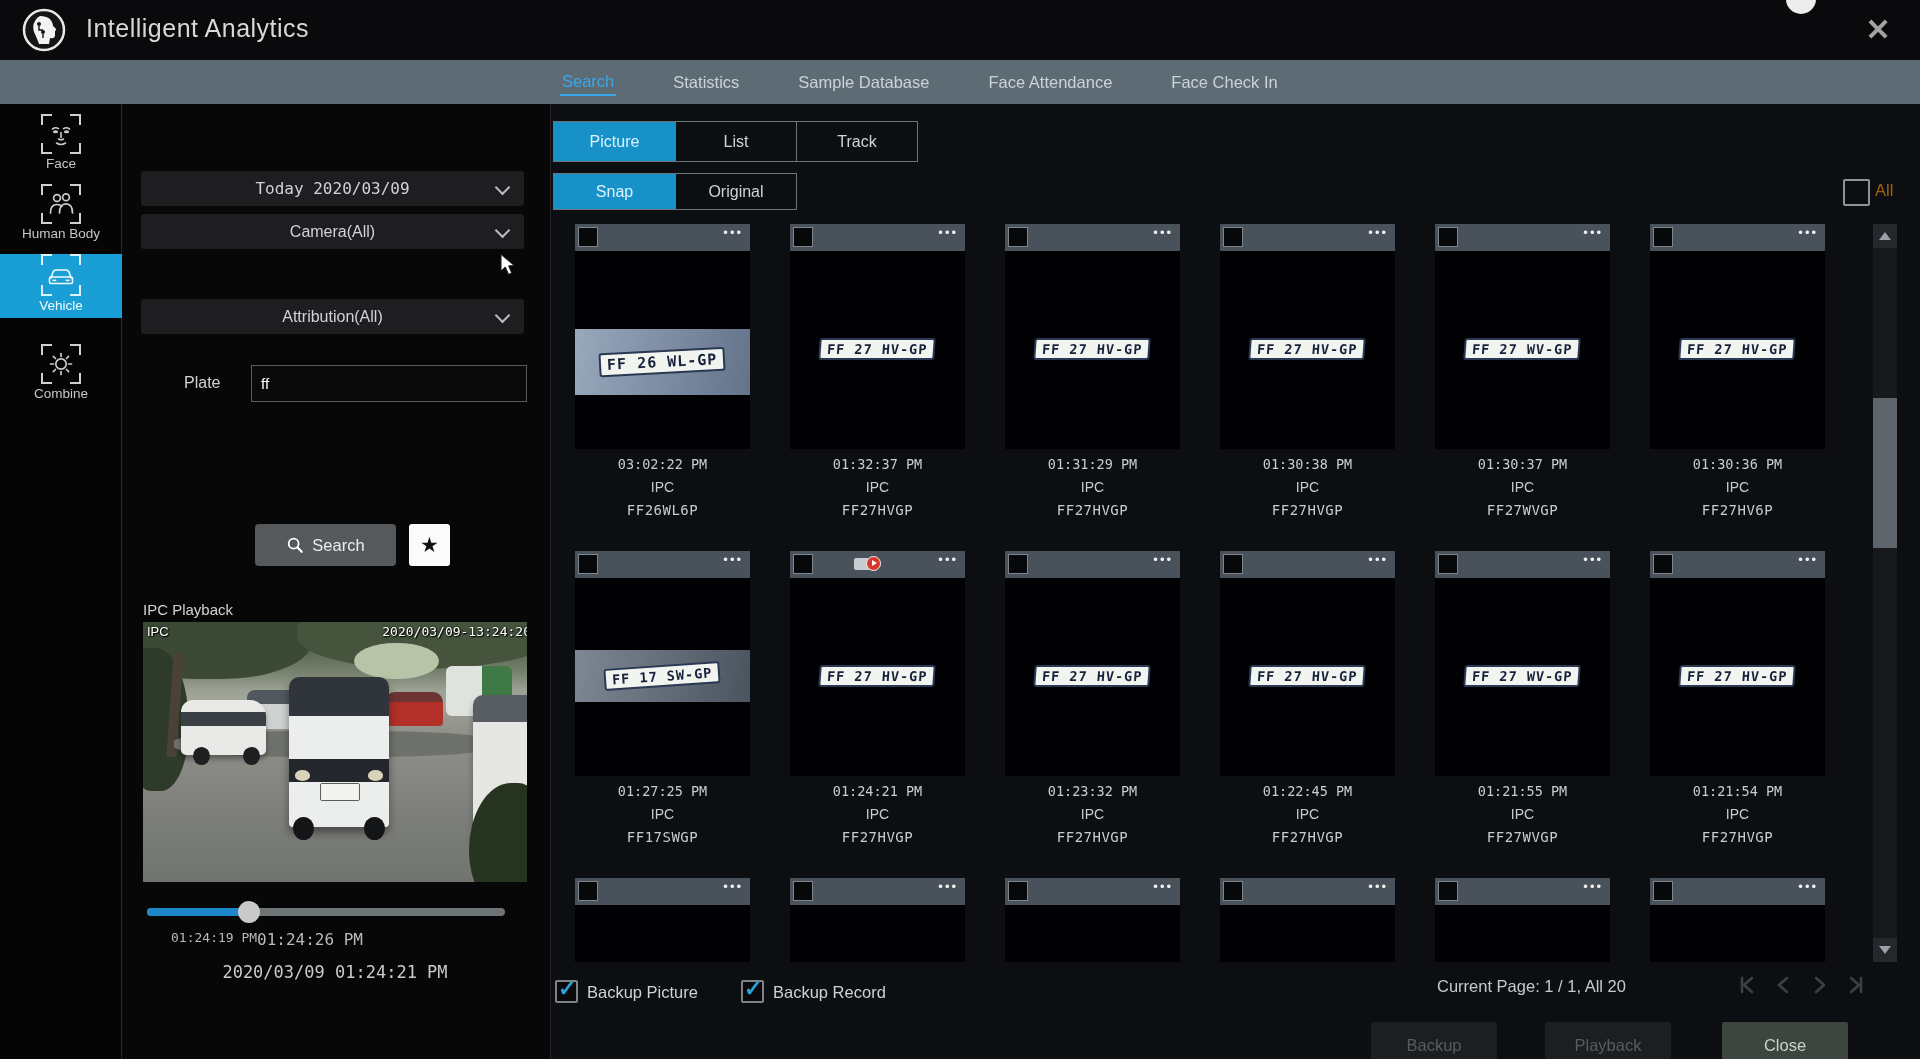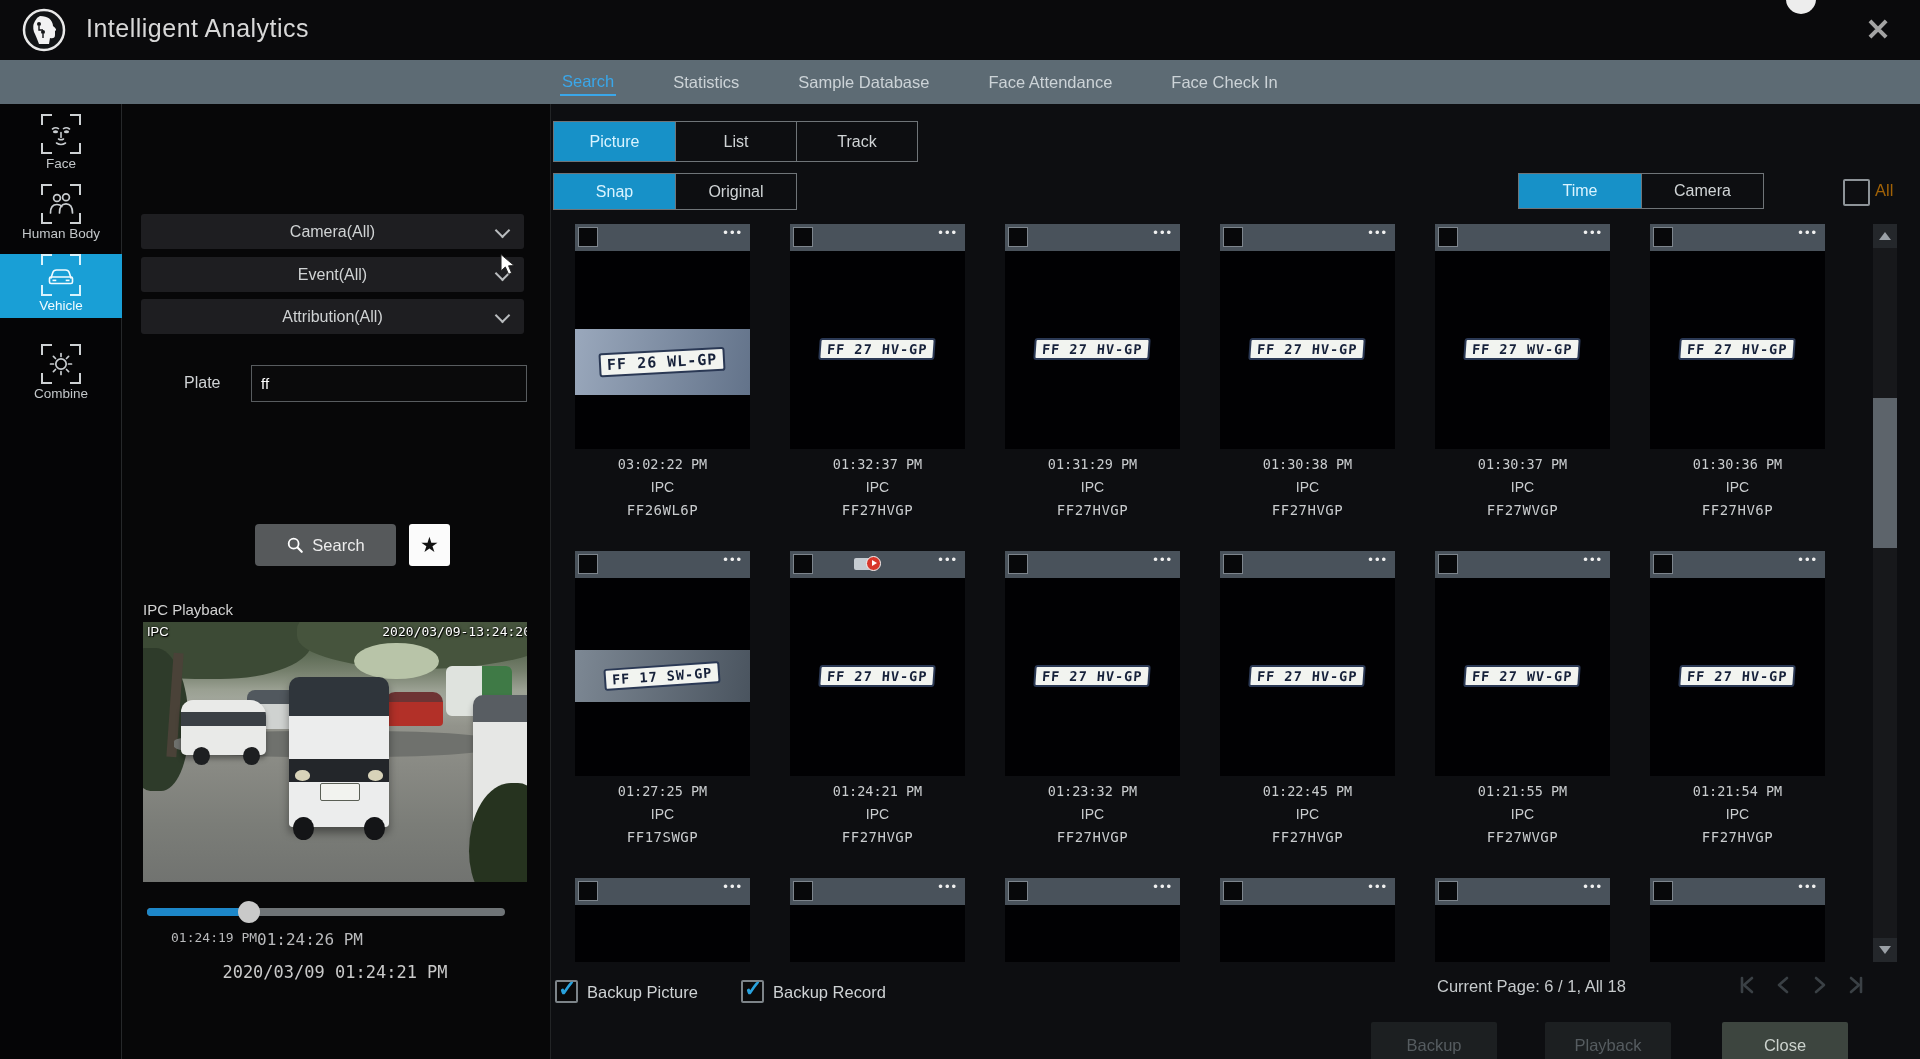--- a/index.html
+++ b/index.html
@@ -210,26 +210,26 @@
         <svg class="iconsvg" width="30" height="30" viewBox="0 0 30 30" fill="none" stroke="#c9cdd0" stroke-width="1.7" stroke-linecap="round">
           <circle cx="15" cy="15" r="5.2"></circle>
           <path d="M15 4.5 L15 7.5 M15 22.5 L15 25.5 M4.5 15 L7.5 15 M22.5 15 L25.5 15 M7.4 7.4 L9.5 9.5 M20.5 20.5 L22.6 22.6 M7.4 22.6 L9.5 20.5 M20.5 9.5 L22.6 7.4"></path>
         </svg>
       </div>
       <span class="label">Combine</span>
     </div>
   </aside>
 
   <section class="filterpanel">
+    <div class="dropdown" style="top:67px">
+      <span class="dtext mono">Today 2020/03/09</span>
+      <span class="chev"></span>
+    </div>
     <div class="dropdown" style="top:110px">
       <span class="dtext">Camera(All)</span>
-      <span class="chev"></span>
-    </div>
-    <div class="dropdown" style="top:153px">
-      <span class="dtext">Event(All)</span>
       <span class="chev"></span>
     </div>
     <div class="dropdown" style="top:195px">
       <span class="dtext">Attribution(All)</span>
       <span class="chev"></span>
     </div>
 
     <span class="plate-label">Plate</span>
     <input class="plate-input" type="text" value="ff" style="">
 
@@ -283,24 +283,20 @@
 
     <div class="segrow view-tabs">
       <button class="seg on">Picture</button>
       <button class="seg">List</button>
       <button class="seg">Track</button>
     </div>
     <div class="segrow snap-tabs">
       <button class="seg on">Snap</button>
       <button class="seg">Original</button>
     </div>
-    <div class="segrow sort-tabs">
-      <button class="seg on">Time</button>
-      <button class="seg">Camera</button>
-    </div>
     <span class="all-box"></span>
     <span class="all-label">All</span>
 
     <div class="gridview">
       <div class="cells">
 
         <div class="cell v0">
           <div class="cell-head">
             <span class="cbx"></span>
             <span class="dots">•••</span>
@@ -543,21 +539,21 @@
 
     <span class="fcheck" style="left:4px">
         <span class="mark">✓</span>
       </span>
     <span class="flabel" style="left:36px">Backup Picture</span>
     <span class="fcheck" style="left:190px">
         <span class="mark">✓</span>
       </span>
     <span class="flabel" style="left:222px">Backup Record</span>
 
-    <span class="pageinfo">Current Page: 6 / 1, All 18</span>
+    <span class="pageinfo">Current Page: 1 / 1, All 20</span>
 
     <div class="pager">
       <button class="pgbtn">
         <svg width="24" height="24" viewBox="0 0 24 24" fill="none" stroke="#3a4045" stroke-width="2.6" stroke-linecap="round" stroke-linejoin="round">
           <line x1="5" y1="5" x2="5" y2="19"></line>
             <polyline points="15,5 7,12 15,19"></polyline>
           </svg>
       </button>
       <button class="pgbtn">
         <svg width="24" height="24" viewBox="0 0 24 24" fill="none" stroke="#3a4045" stroke-width="2.6" stroke-linecap="round" stroke-linejoin="round">

